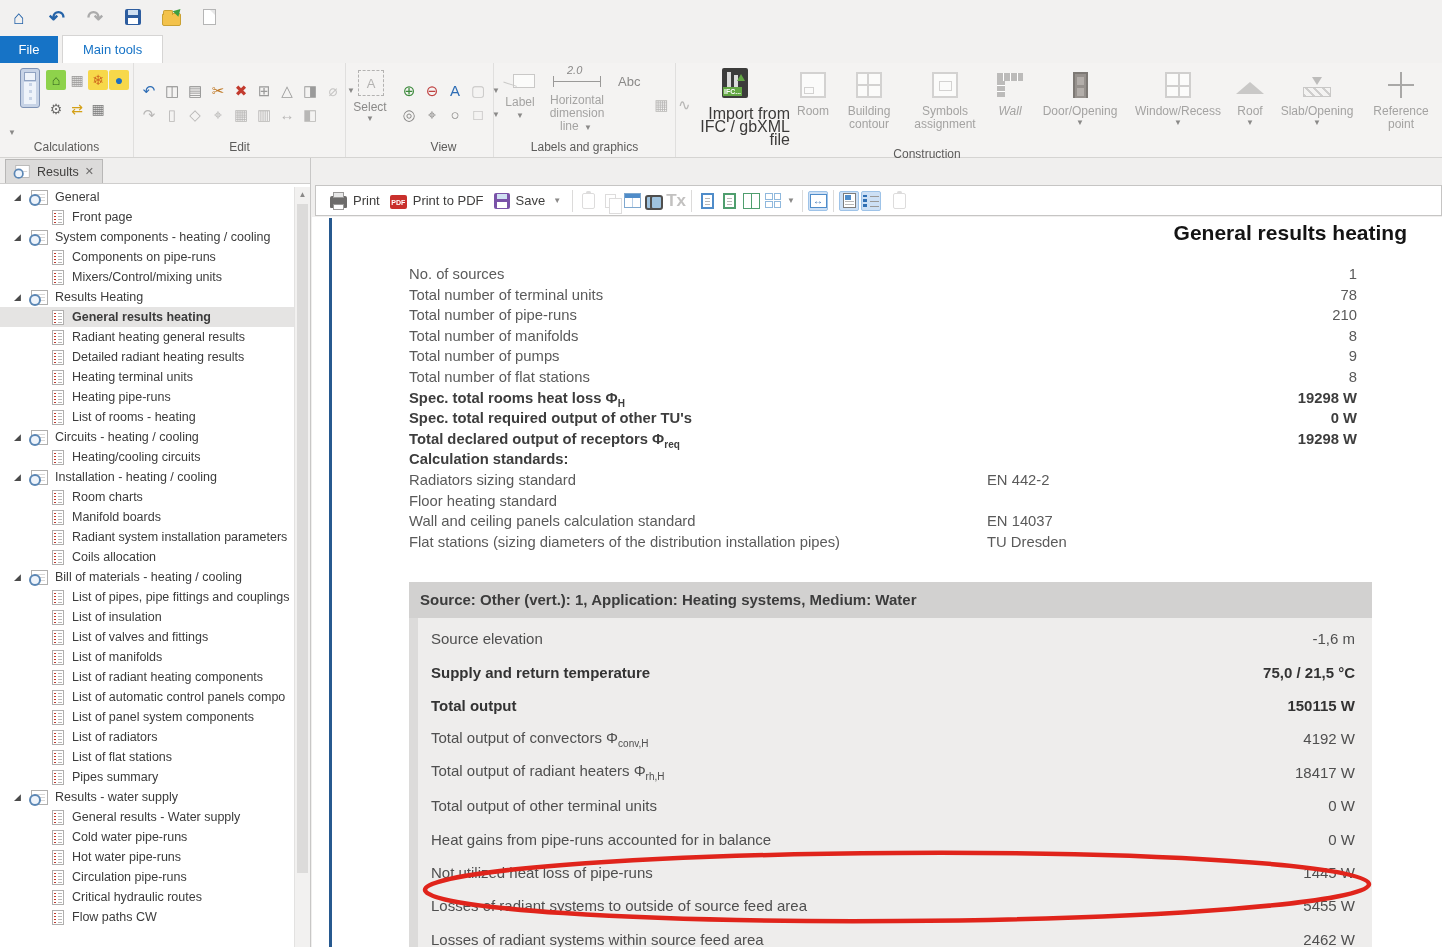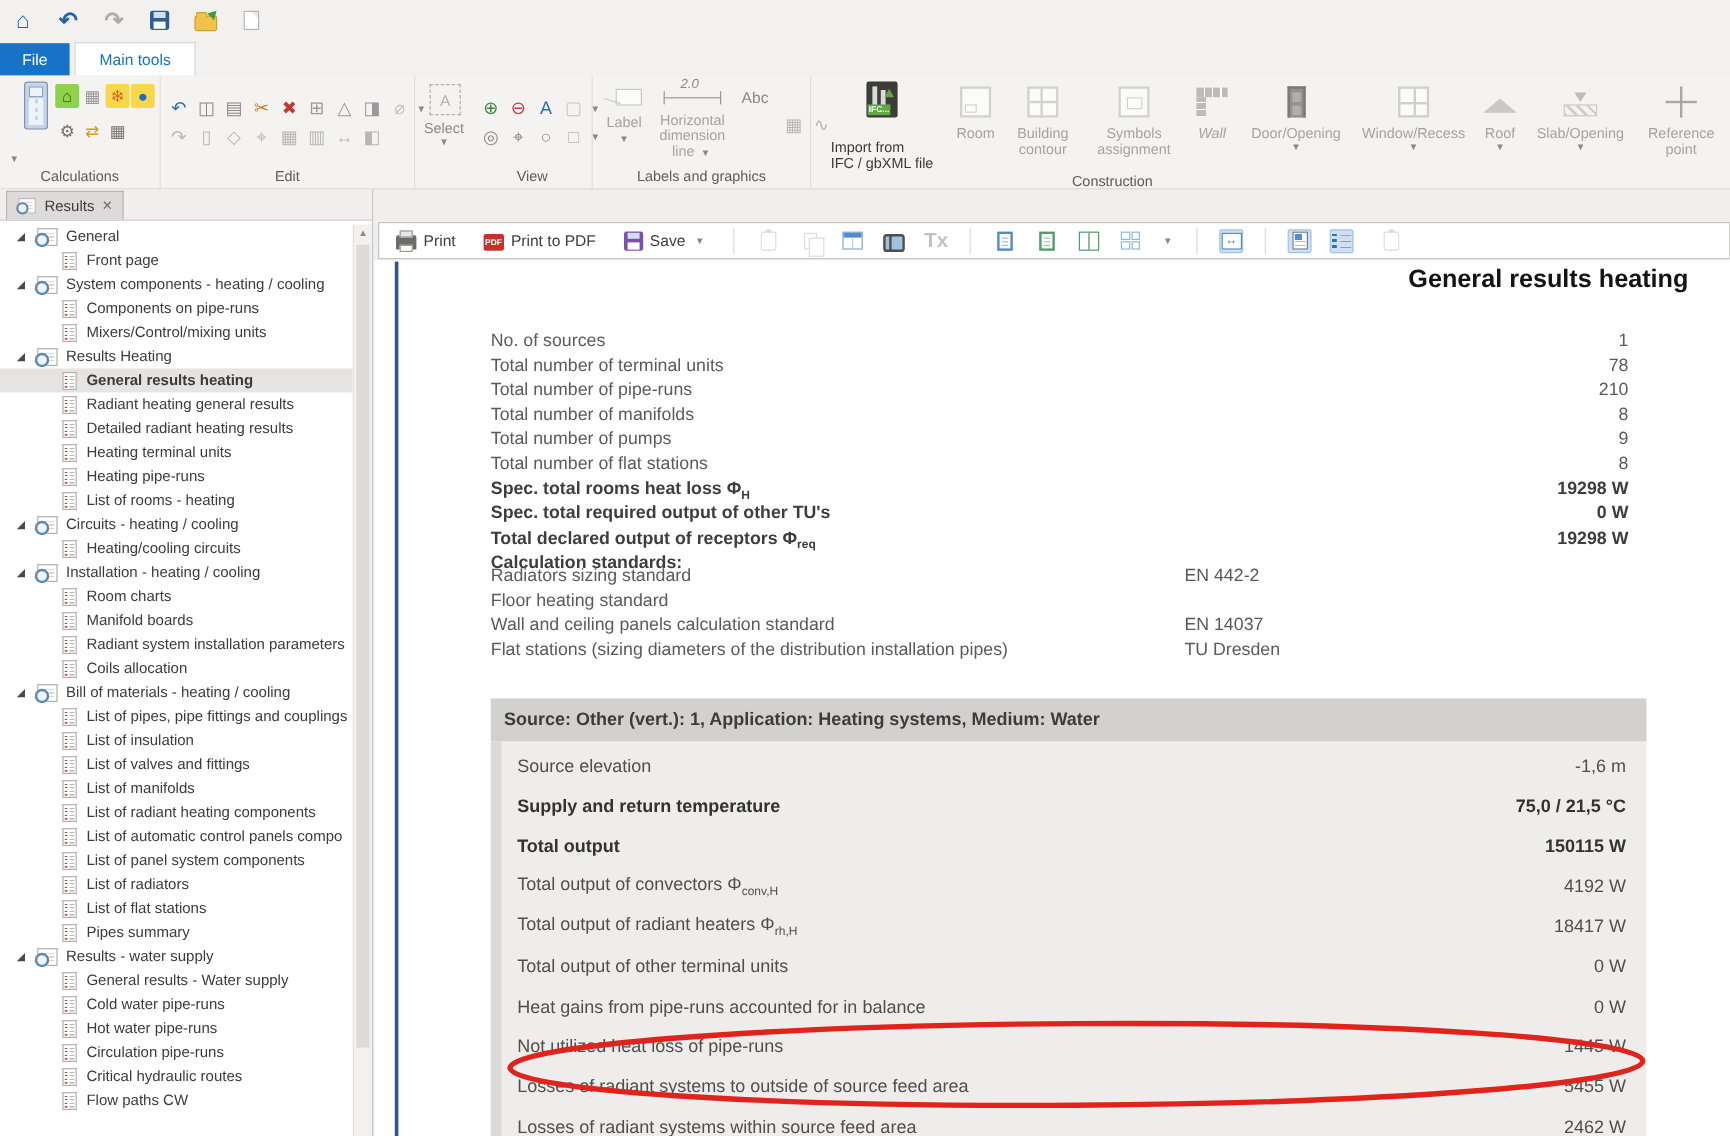--- a/index.html
+++ b/index.html
@@ -73,21 +73,21 @@
 
   
   .c-wrap{display:flex;align-items:flex-start;}
   .import-btn{display:flex;flex-direction:column;align-items:center;width:110px;padding-top:2px;cursor:default;}
   .i-ifc{width:26px;height:30px;background:#3c3c3b;border-radius:2px;position:relative;}
   .i-ifc::before{content:'';position:absolute;left:5px;top:4px;width:4px;height:16px;background:#dadada;box-shadow:7px 3px 0 #dadada;}
   .i-ifc::after{content:'';position:absolute;right:3px;top:6px;width:0;height:0;
       border-left:4px solid transparent;border-right:4px solid transparent;border-bottom:7px solid #63a744;}
   .ifc-band{position:absolute;left:1px;bottom:2px;right:6px;background:#63a744;color:#fff;font-size:7px;
       font-weight:bold;text-align:center;line-height:9px;}
-  .btn-label{font-size:12px;line-height:13px;text-align:left;color:#3b3a39;margin-top:19px;}
+  .btn-label{font-size:16px;line-height:13px;text-align:right;color:#3b3a39;margin-top:9px;}
   .c-items{display:flex;align-items:flex-start;}
   .citem{display:flex;flex-direction:column;align-items:center;padding-top:4px;color:#a4a3a2;cursor:default;}
   .citem .clabel{font-size:12px;line-height:13px;text-align:center;margin-top:5px;}
   .cic{height:30px;display:flex;align-items:center;justify-content:center;}
   .cic-room,.cic-building-contour,.cic-symbols-assignment{width:26px;height:26px;border:2px solid #d3d2d1;background:#fbfbfa;position:relative;}
   .cic-building-contour::before{content:'';position:absolute;left:9px;top:0;bottom:0;width:2px;background:#d3d2d1;}
   .cic-building-contour::after{content:'';position:absolute;left:0;right:0;top:10px;height:2px;background:#d3d2d1;}
   .cic-symbols-assignment::before{content:'';position:absolute;left:5px;top:7px;width:11px;height:8px;border:1px solid #d3d2d1;}
   .cic-room::before{content:'';position:absolute;left:2px;bottom:2px;width:8px;height:5px;border:1px solid #d3d2d1;}
   .cic-wall-i{width:26px;height:24px;position:relative;}
@@ -134,21 +134,21 @@
       background:repeating-linear-gradient(0deg,#c0392b 0 1px,transparent 1px 3px);}
   .cicon::after{content:'';position:absolute;left:5px;top:2px;right:1px;height:10px;
       background:repeating-linear-gradient(0deg,#b9b8b7 0 1px,transparent 1px 3px);}
   .vscroll{position:absolute;top:29px;right:0;width:16px;bottom:0;background:#f2f1f0;border-left:1px solid #e3e2e1;}
   .vs-arrow{height:15px;display:flex;align-items:center;justify-content:center;font-size:8px;color:#8a8988;}
   .vs-thumb{position:absolute;left:2px;right:2px;top:17px;height:88%;background:#dcdbda;}
 
   
   .content{position:absolute;top:158px;left:312px;right:0;bottom:0;background:#f0efee;}
   .rtoolbar{position:absolute;top:27px;left:3px;right:0;height:31px;background:#fff;border:1px solid #c6c5c4;
-      display:flex;align-items:center;padding:0 10px;gap:15px;font-size:13px;color:#3f3e3d;}
+      display:flex;align-items:center;padding:0 10px;gap:2px;font-size:13px;color:#3f3e3d;}
   .rt-btn{display:flex;align-items:center;gap:6px;padding:2px 4px;cursor:default;}
   .rt-sep{width:1px;height:22px;background:#dcdbda;margin:0 3px;}
   .rt-ic{display:flex;align-items:center;justify-content:center;width:20px;height:20px;cursor:default;}
   .rt-ic.sel{background:#cde0f5;border:1px solid #9ec3e8;border-radius:2px;}
   .i-print{width:17px;height:12px;background:#6d6c6b;border-radius:2px 2px 1px 1px;position:relative;margin-top:3px;}
   .i-print::before{content:'';position:absolute;left:3px;top:-4px;right:3px;height:4px;background:#e8e8e8;border:1px solid #9a9998;}
   .i-print::after{content:'';position:absolute;left:3px;bottom:-2px;right:3px;height:4px;background:#fff;border:1px solid #9a9998;}
   .i-pdf{min-width:17px;height:14px;background:#c9302c;border-radius:2px;color:#fff;font-size:7px;font-weight:bold;
       display:flex;align-items:center;justify-content:center;padding:0 1px;margin-top:3px;}
   .i-clip{width:13px;height:16px;background:#fff;border:1px solid #c2c1c0;border-radius:2px;position:relative;}
@@ -180,21 +180,21 @@
   .i-list{width:16px;height:14px;position:relative;}
   .i-list::before{content:'';position:absolute;left:0;top:1px;width:4px;height:12px;
       background:repeating-linear-gradient(0deg,#2f6fb4 0 3px,transparent 3px 5px);}
   .i-list::after{content:'';position:absolute;left:7px;right:0;top:2px;height:11px;
       background:repeating-linear-gradient(0deg,#9a9998 0 1px,transparent 1px 5px);}
 
   
   .report{position:absolute;top:59px;left:0;right:0;bottom:0;background:#fff;overflow:hidden;}
   .blue-line{position:absolute;left:17px;top:1px;bottom:0;width:3px;background:#27598f;}
   .rtitle{position:absolute;top:4px;right:35px;font-size:21px;font-weight:bold;color:#141414;}
-  .gen-rows{position:absolute;top:47px;left:97px;right:85px;margin-top:10px;}
+  .gen-rows{position:absolute;top:47px;left:97px;right:85px;}
   .krow{display:grid;grid-template-columns:1fr auto;height:20.6px;line-height:20.6px;font-size:14.8px;color:#5a5a5a;}
   .krow .kvalue{text-align:right;}
   .krow.bold{font-weight:bold;color:#3d3d3d;}
   .std-rows{position:absolute;top:253px;left:97px;right:85px;}
   .srow{display:grid;grid-template-columns:578px 1fr;height:20.6px;line-height:20.6px;font-size:14.8px;color:#5a5a5a;}
   sub{font-size:10px;}
 
   .source-section{position:absolute;top:365px;left:97px;width:963px;}
   .src-header{height:36px;line-height:36px;background:#d2d1d0;color:#3c3c3c;font-weight:bold;font-size:15px;padding-left:11px;}
   .src-body{background:#eeedec;position:relative;padding:4px 0 6px;}

